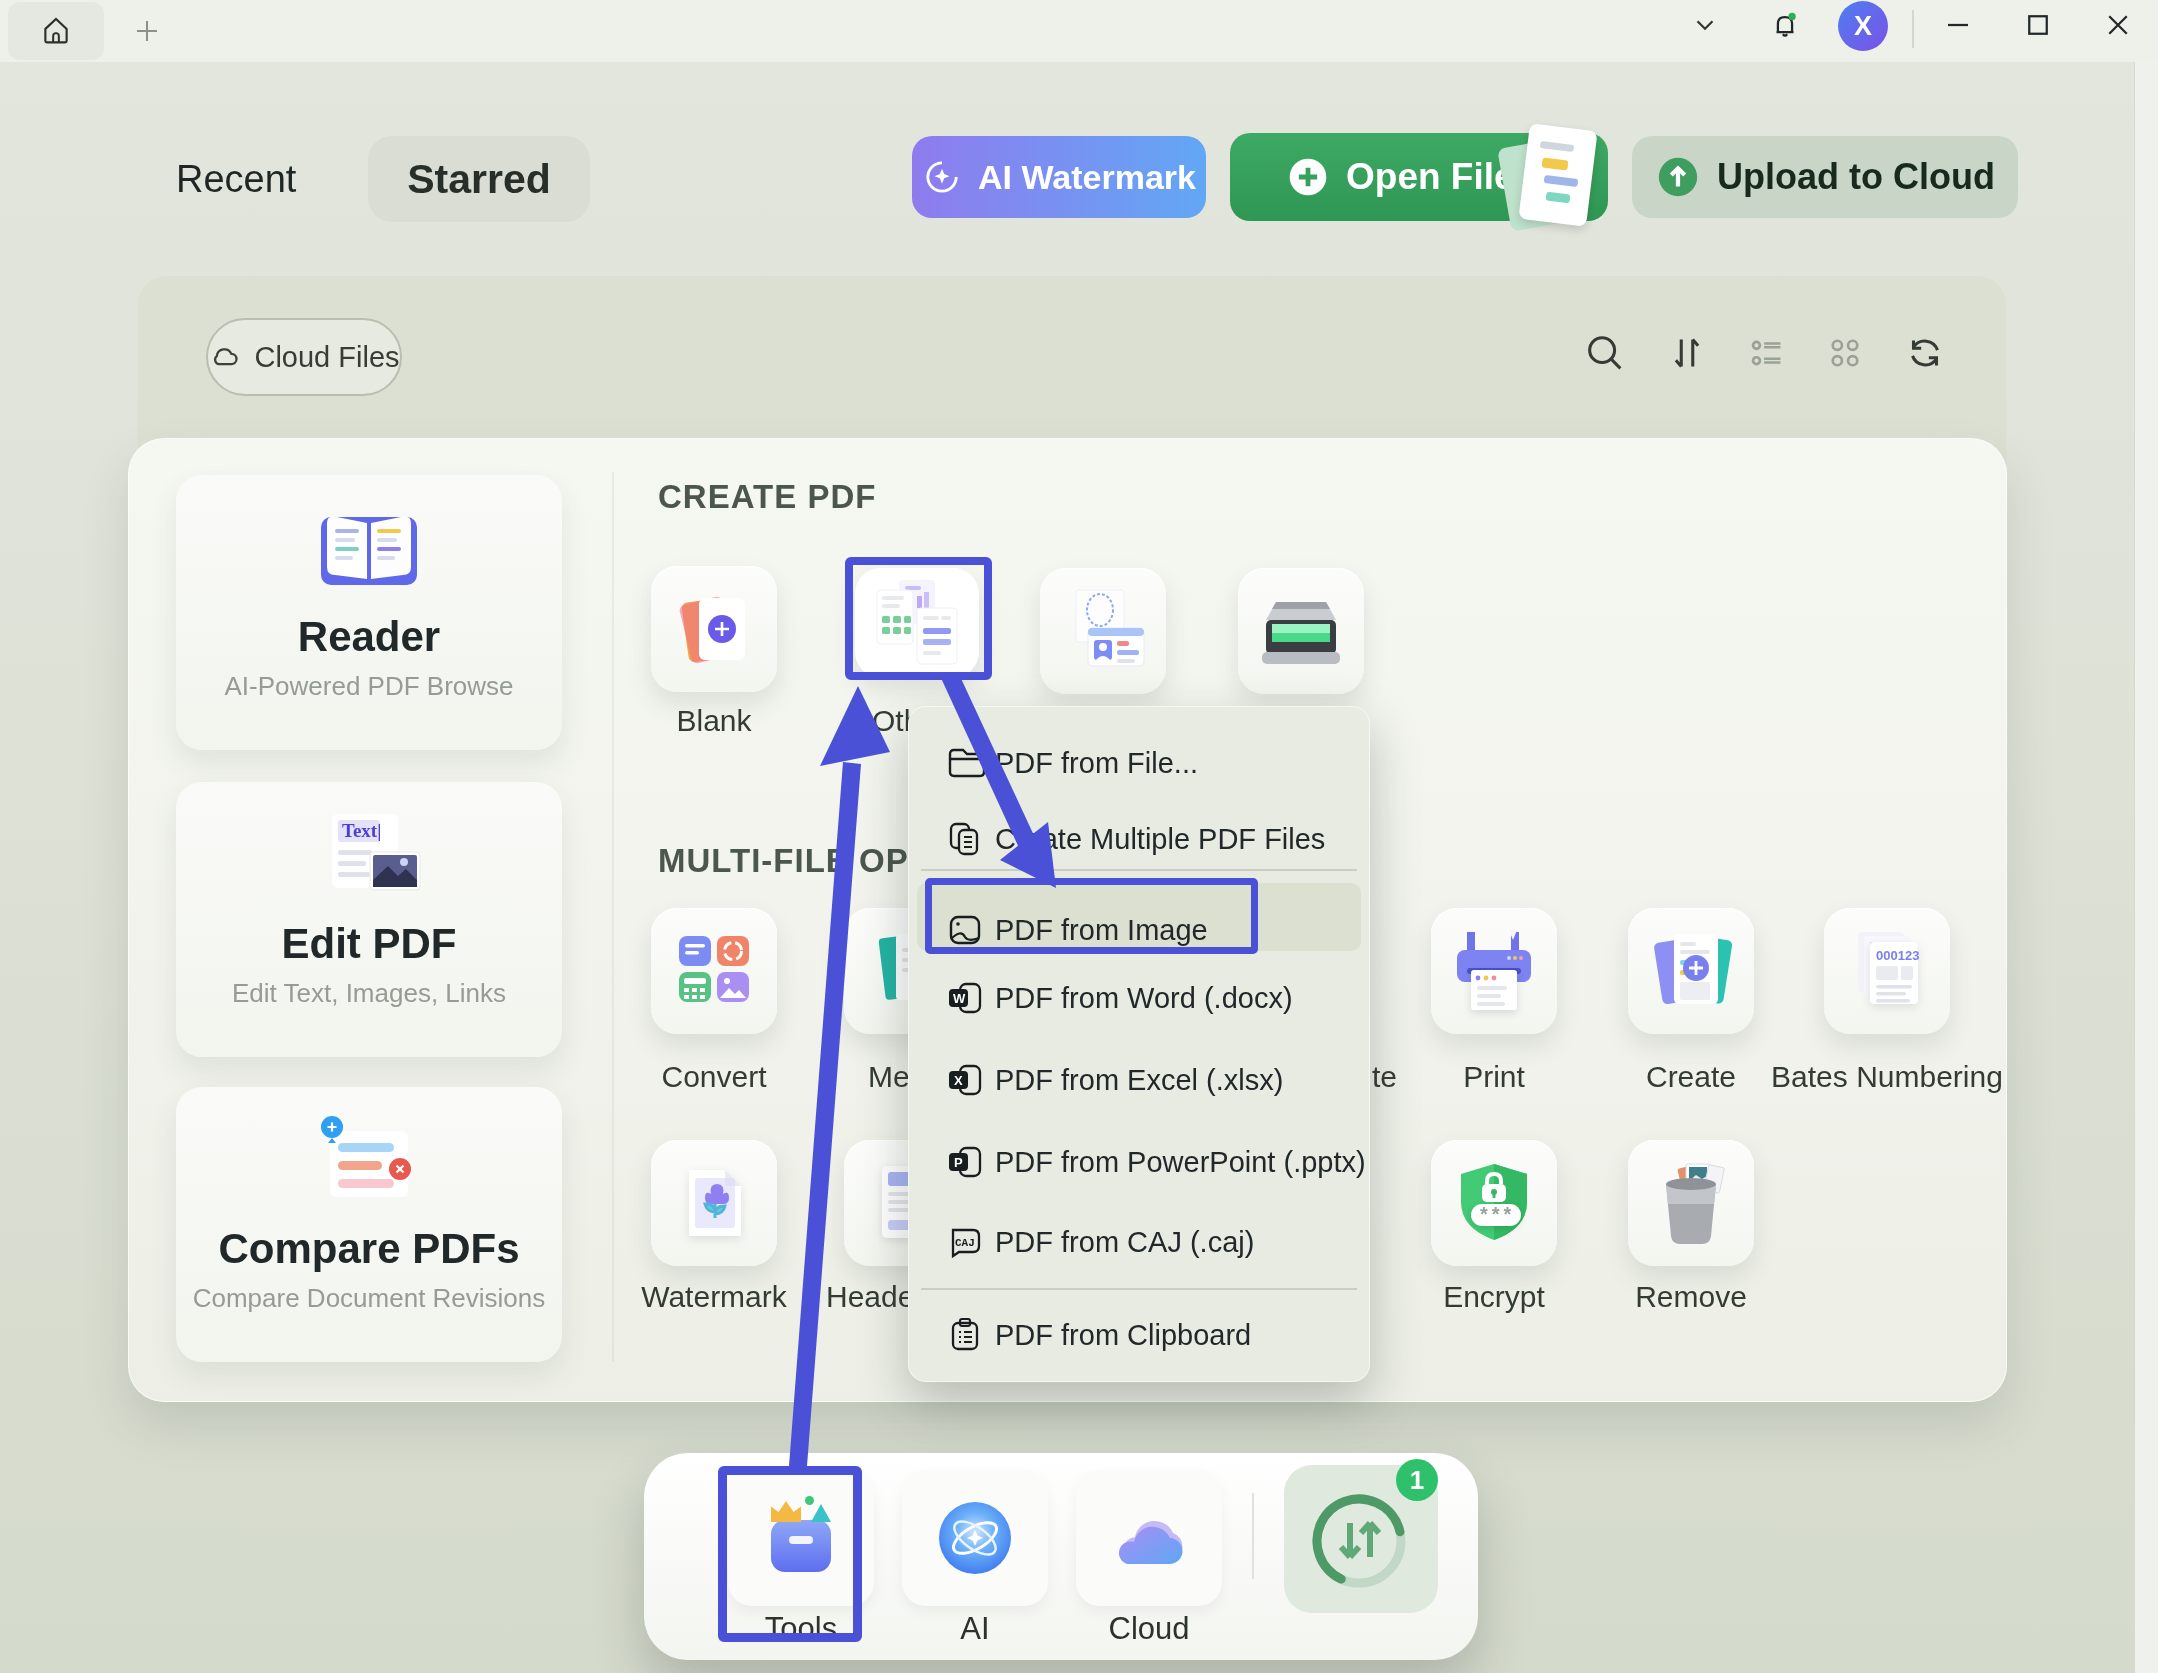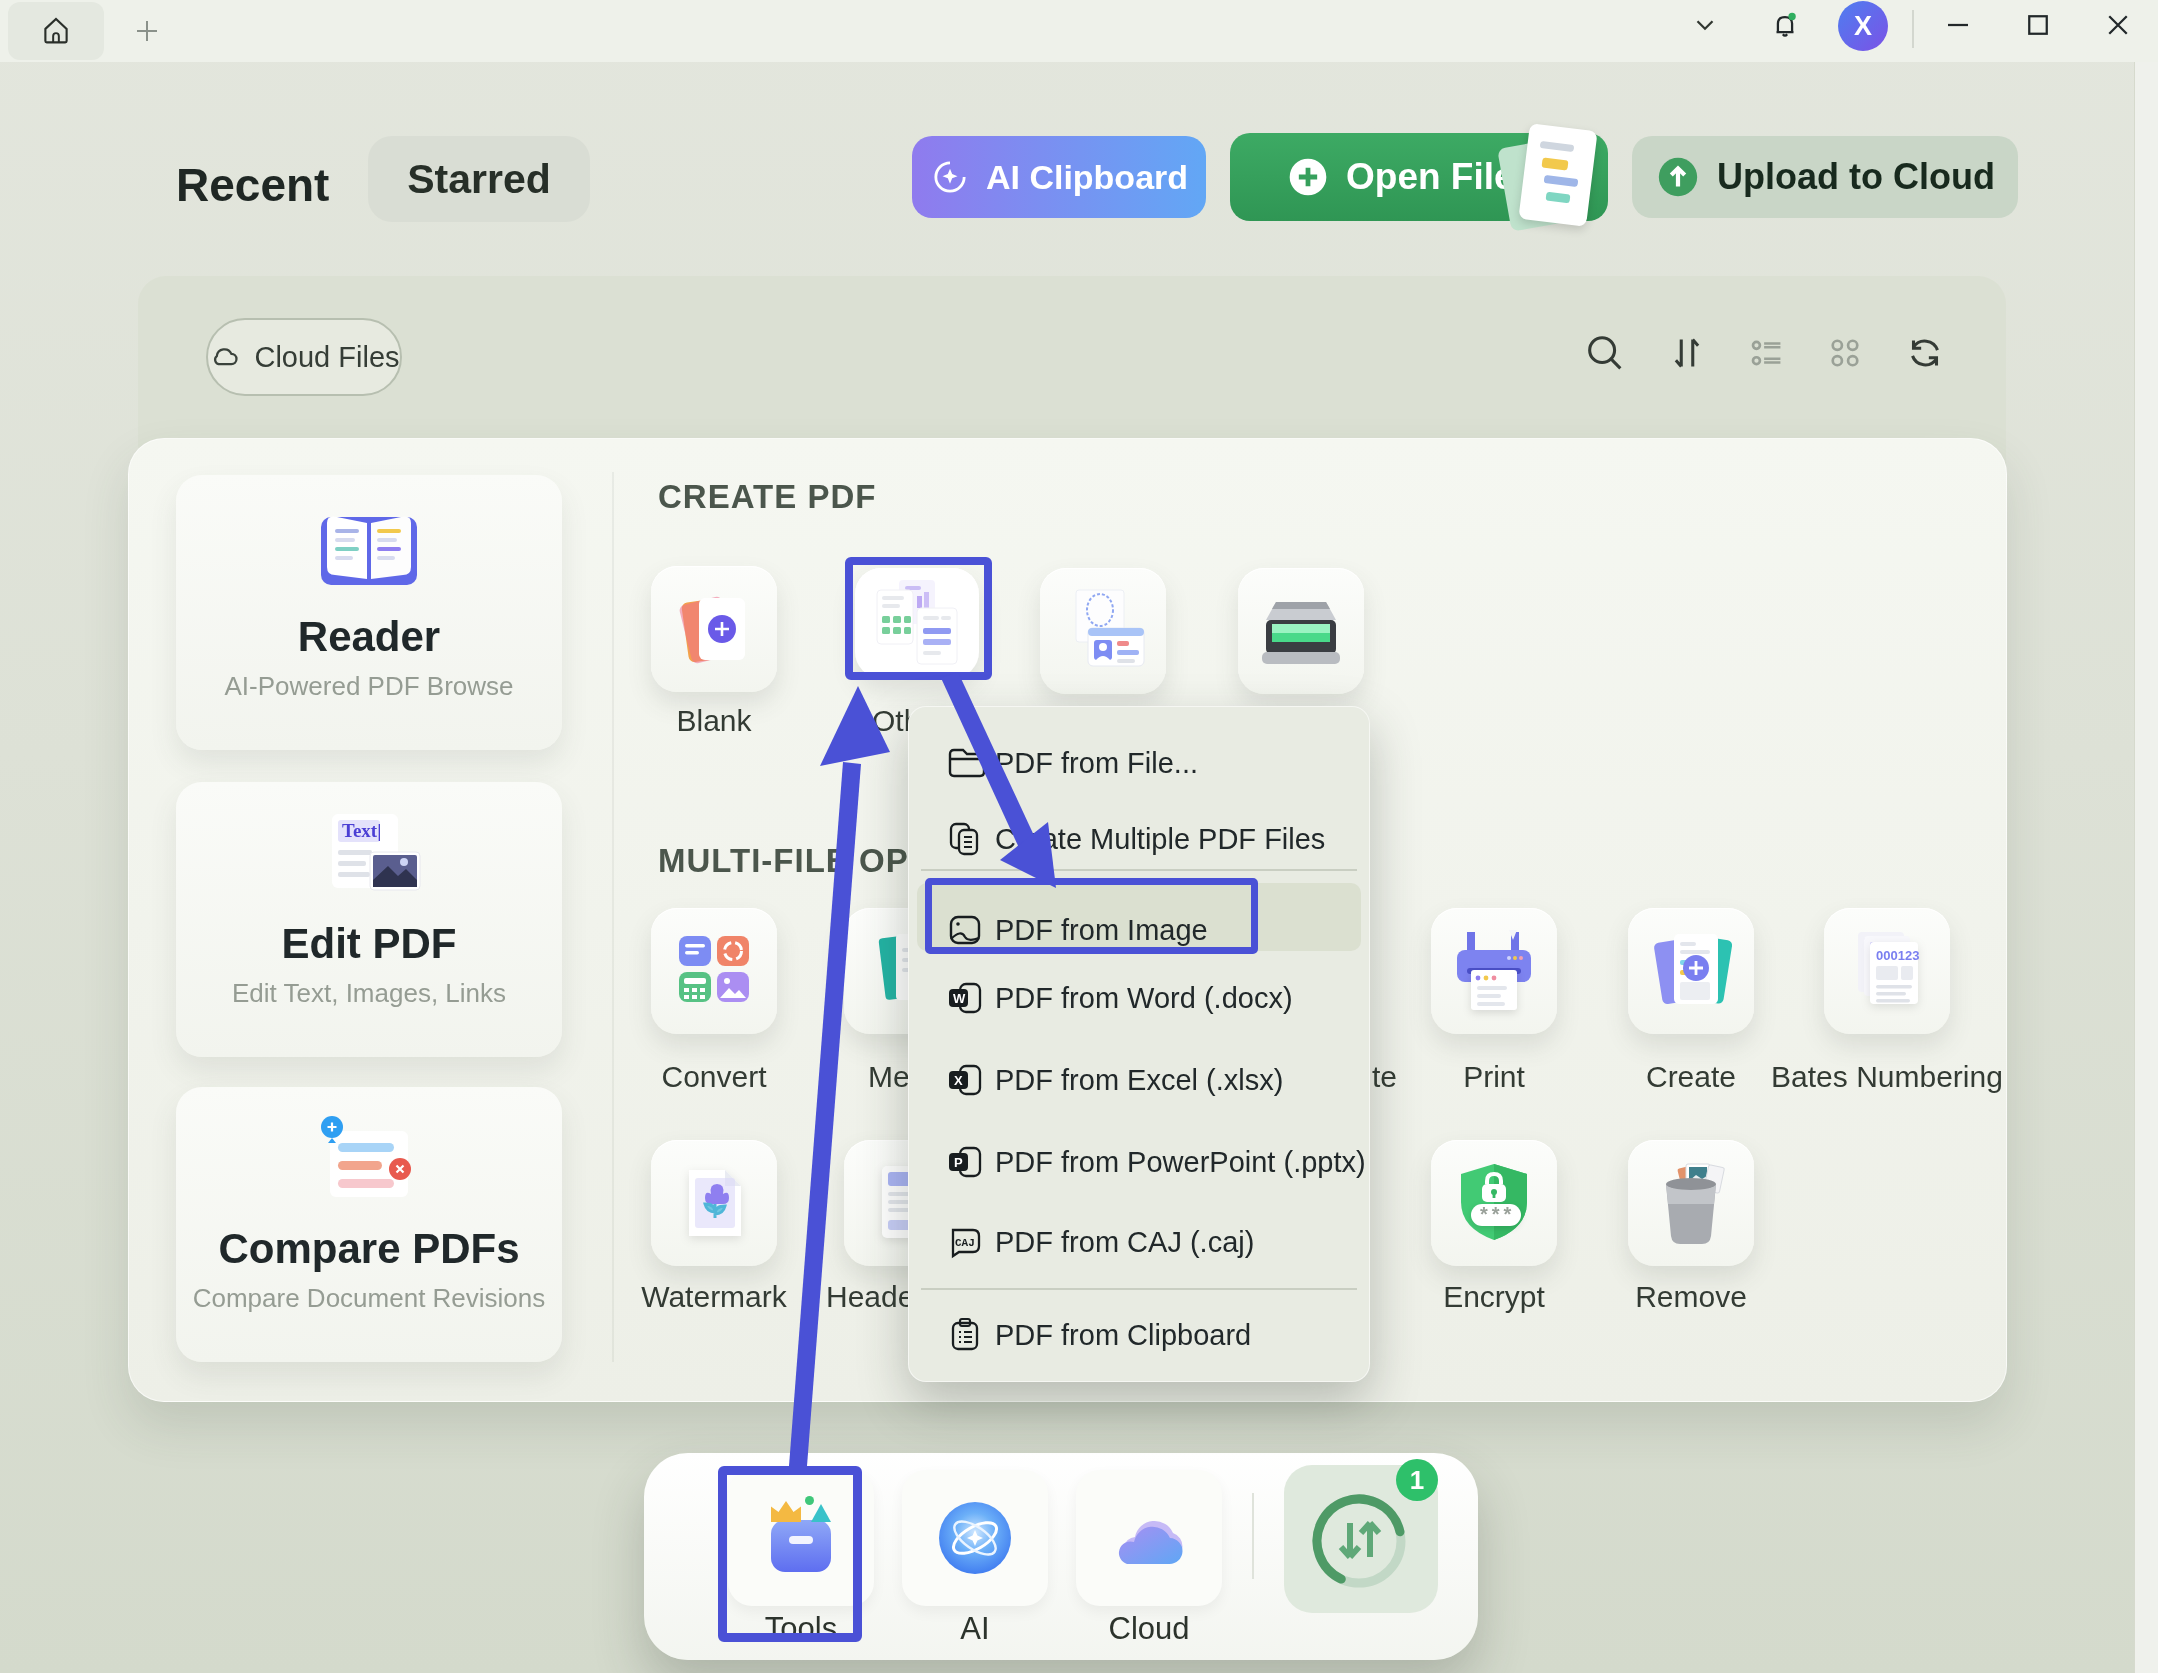--- a/index.html
+++ b/index.html
@@ -86,35 +86,35 @@
     <svg width="30" height="30" viewBox="0 0 24 24">
         <rect x="5" y="5" width="14" height="14" fill="none" stroke="#22282a" stroke-width="1.8"></rect>
       </svg>
   </div>
   <div class="abs winbtn" style="left:2095px;top:2px;z-index:2;">
     <svg width="30" height="30" viewBox="0 0 24 24">
         <path d="M5 5 L19 19 M19 5 L5 19" stroke="#22282a" stroke-width="1.8"></path>
       </svg>
   </div>
 
-  <div class="abs" style="left:176px;top:158px;font-size:46px;font-weight:bold;color:#1f2724;">Recent</div>
+  <div class="abs" style="left:176px;top:158px;font-size:38px;font-weight:normal;color:#1f2724;">Recent</div>
   <div class="abs pillbtn" style="left:368px;top:136px;width:222px;height:86px;background:#d9ddd4;border-radius:24px;
        font-size:41px;font-weight:bold;color:#272f28;">
     <span>Starred</span>
   </div>
 
   <div class="abs pillbtn" style="left:912px;top:136px;width:294px;height:82px;
        background:linear-gradient(90deg,#8f7bee,#62a7f5);color:#fff;font-size:34px;font-weight:bold;">
     <span>
       <svg width="40" height="40" viewBox="0 0 24 24">
           <path d="M12 3.5 a8.5 8.5 0 1 0 8.5 8.5" fill="none" stroke="#fff" stroke-width="1.7"></path>
           <path d="M12 7 l1.3 3.2 3.2 1.3 -3.2 1.3 -1.3 3.2 -1.3 -3.2 -3.2 -1.3 3.2 -1.3 z" fill="#fff"></path>
         </svg>
     </span>
-    <span>AI Clipboard</span>
+    <span>AI Watermark</span>
   </div>
 
   <div class="abs pillbtn" style="left:1230px;top:133px;width:378px;height:88px;
        background:linear-gradient(180deg,#3daa64,#2f9654);color:#fff;font-size:37px;font-weight:bold;justify-content:flex-start;padding-left:56px;box-sizing:border-box;">
     <span>
       <svg width="44" height="44" viewBox="0 0 24 24">
           <circle cx="12" cy="12" r="10" fill="#fff"></circle>
           <path d="M12 7 V17 M7 12 H17" stroke="#36a05c" stroke-width="2.6"></path>
         </svg>
     </span>

